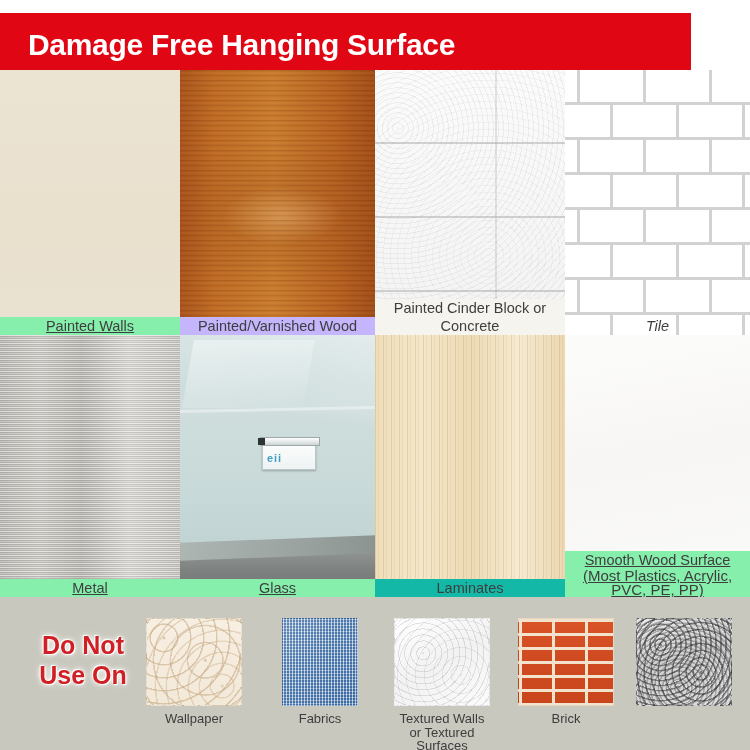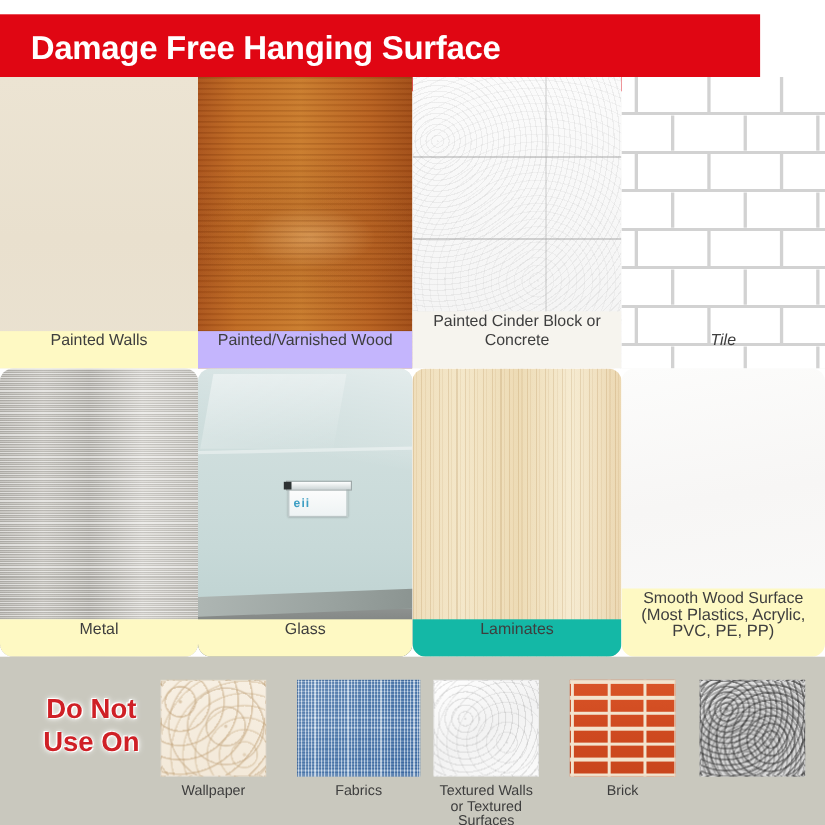--- a/index.html
+++ b/index.html
@@ -23,32 +23,32 @@
   }
 
   
   .grid{position:absolute;left:0;top:70px;width:750px;height:527px;}
   .cell{position:absolute;overflow:hidden;}
   .swatch{position:absolute;left:0;top:0;width:100%;height:100%;}
   .caption{
     position:absolute;left:0;bottom:0;width:100%;
     text-align:center;color:#3e3e3e;
     font-size:14.5px;line-height:18px;
-    padding-bottom:16px;box-sizing:border-box;
+    padding-bottom:0;box-sizing:border-box;
   }
   .caption .sub{display:block;font-size:15px;line-height:14px;color:#3e3e3e;}
-  .cap-strip{background:#fef9c3;}
+  .cap-strip{background:#86efac;text-decoration:underline;}
   .cap-beige{background:#f6f4ee;}
   .cap-wood{background:#c4b5fd;}
   .cap-lam{background:#14b8a6;}
   .cap-none{background:transparent;font-style:italic;}
 
   
   .c-r1{top:0;height:265px;}
-  .c-r2{top:265px;height:262px;border-radius:12px;}
+  .c-r2{top:265px;height:262px;}
   .c-c1{left:0;width:180px;}
   .c-c2{left:180px;width:195px;}
   .c-c3{left:375px;width:190px;}
   .c-c4{left:565px;width:185px;}
 
   
   
   .tex-painted{
     background:
       linear-gradient(180deg,#ece4d3 0%,#e9e0ce 55%,#eae2d1 100%);
@@ -176,21 +176,21 @@
   }
   .dn-item{position:absolute;top:618px;}
   .dn-swatch{
     width:100%;height:88px;border:1px solid rgba(0,0,0,0.05);box-sizing:border-box;
   }
   .dn-label{
     margin-top:6px;text-align:center;color:#3d3d3d;
     font-size:13px;line-height:13.5px;
   }
   .dn-1{left:146px;width:96px;}
-  .dn-2{left:270px;width:112px;}
+  .dn-2{left:282px;width:76px;}
   .dn-3{left:394px;width:96px;}
   .dn-4{left:518px;width:96px;}
   .dn-5{left:636px;width:96px;}
 
   .tex-wallpaper{
     background:
       repeating-radial-gradient(circle at 18% 22%,
         rgba(196,166,126,0.55) 0px, rgba(196,166,126,0.55) 1px,
         rgba(0,0,0,0) 2px, rgba(0,0,0,0) 13px),
       repeating-radial-gradient(circle at 62% 48%,

